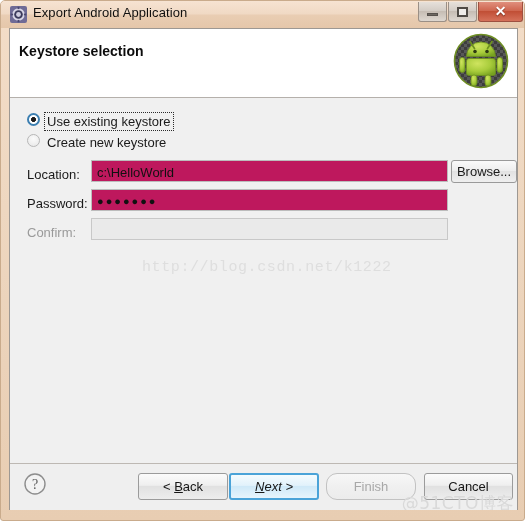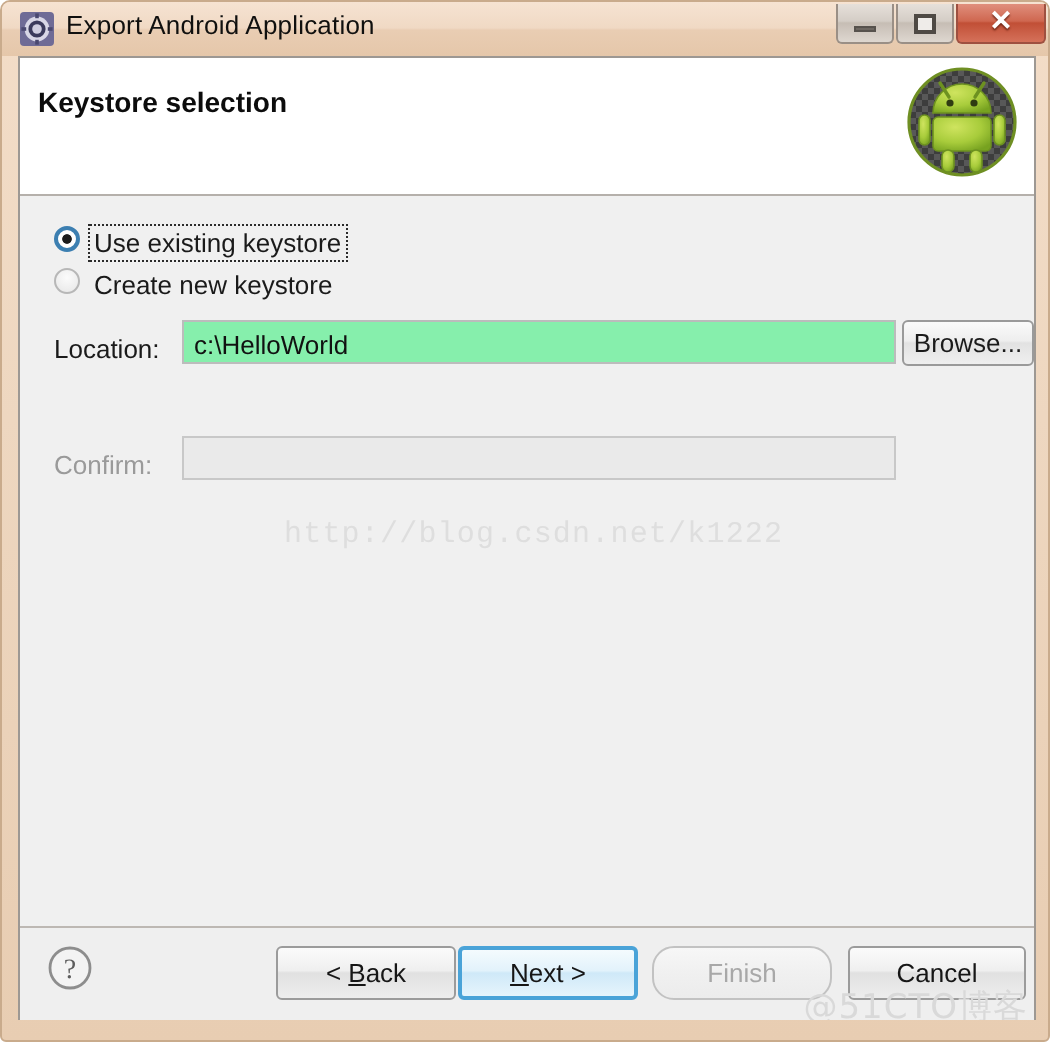--- a/index.html
+++ b/index.html
@@ -187,21 +187,21 @@
     flex: 0 0 auto;
     font-size: 13px;
     color: #1a1a1a;
   }
   .form-label.disabled { color: #9a9a9a; }
 
   .text-field {
     height: 22px;
     box-sizing: border-box;
     border: 1px solid #bcbcbc;
-    background: #86efac;
+    background: #be185d;
     font-size: 13px;
     color: #111111;
     padding: 2px 4px 0 5px;
     display: flex;
     align-items: center;
     overflow: hidden;
     white-space: nowrap;
   }
   #location-input { width: 357px; }
   #password-input { width: 357px; letter-spacing: 2px; font-size: 11px; }
@@ -265,20 +265,21 @@
     display: flex;
     align-items: center;
     justify-content: center;
     white-space: nowrap;
   }
   #btn-back   { left: 128px; width: 90px; }
   #btn-next   {
     left: 219px; width: 90px;
     border: 2px solid #4aa3d8;
     background: linear-gradient(180deg, #f4fbfe 0%, #e2f2fb 45%, #cfe9f8 50%, #e6f4fc 100%);
+    font-style: italic;
   }
   #btn-finish {
     left: 316px; width: 90px;
     color: #a8a8a8;
     border-color: #c2c2c2;
     background: linear-gradient(180deg, #f7f7f7 0%, #f0f0f0 50%, #ececec 100%);
     border-radius: 11px;
   }
   #btn-cancel { left: 414px; width: 89px; }
 
@@ -384,20 +385,24 @@
       <div class="radio-row" id="radio-create">
         <span class="radio-mark off"></span>
         <span class="radio-label">Create new keystore</span>
       </div>
 
       <div class="form-row" id="row-location">
         <span class="form-label">Location:</span>
         <span class="text-field" id="location-input">c:\HelloWorld</span>
       </div>
 
+      <div class="form-row" id="row-password">
+        <span class="form-label">Password:</span>
+        <span class="text-field" id="password-input">●●●●●●●</span>
+      </div>
 
       <div class="form-row" id="row-confirm">
         <span class="form-label disabled">Confirm:</span>
         <span class="text-field" id="confirm-input"></span>
       </div>
 
       <div id="browse-button">Browse...</div>
 
       <div id="watermark-url">http://blog.csdn.net/k1222</div>
     </div>

